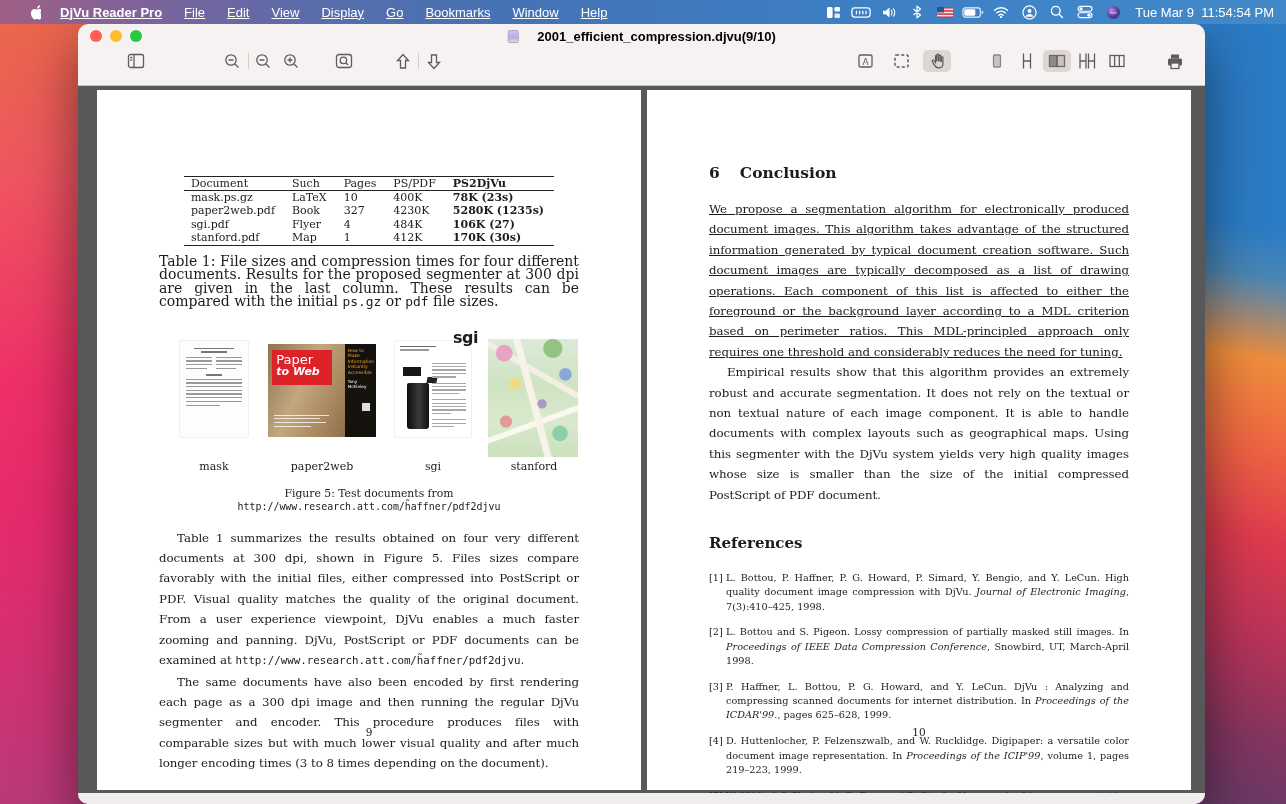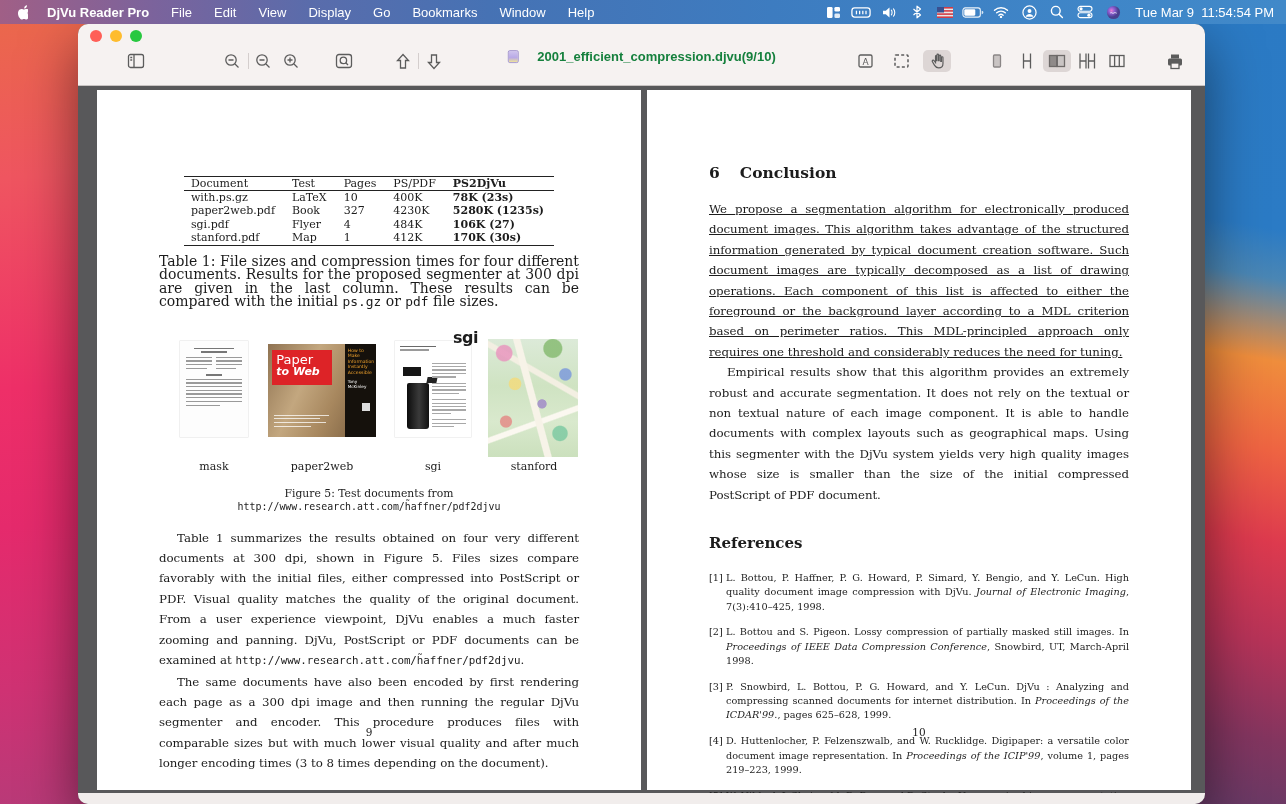--- a/index.html
+++ b/index.html
@@ -10,38 +10,38 @@
   
   .wp-left { position:absolute; left:0; top:0; width:90px; height:804px;
     background:linear-gradient(175deg,#ea6a49 0%,#ef5560 22%,#ee2f68 48%,#e52a6c 65%,#cf3273 85%,#b83a78 100%); }
   .wp-right { position:absolute; right:0; top:0; width:120px; height:804px;
     background:linear-gradient(190deg,#2b7ac4 0%,#2b7bc5 28%,#4a86b4 34%,#ef8d3c 44%,#ee6342 55%,#dd3a4e 66%,#b73358 78%,#83355f 90%,#653a66 100%); }
 
   
   .menubar { position:absolute; left:0; top:0; width:1286px; height:24px; z-index:10;
     background:linear-gradient(90deg,#a05f86 0%,#7b639c 12%,#5a6cab 24%,#4672b4 38%,#3d7cc0 60%,#3f86c8 85%,#4189c9 100%);
     display:flex; align-items:center; color:#fff; font-size:13px; }
-  .mb-left { display:flex; padding-left:6px; }
+  .mb-left { display:flex; padding-left:19px;text-decoration:underline; }
   .apple { width:30px; display:flex; justify-content:center; }
   .app-name { font-weight:bold; padding:0 11px; }
   .menu-item { padding:0 11px; }
   .mb-right { margin-left:auto; display:flex; align-items:center; gap:6px; padding-right:12px; }
   .status-icon { display:flex; align-items:center; justify-content:center; width:24px; height:20px; }
   .clock { font-size:13px; padding-left:4px; white-space:pre; }
 
   
   .window { position:absolute; left:78px; top:24px; width:1127px; height:780px;
     border-radius:10px; box-shadow:0 22px 55px rgba(0,0,0,.5); background:#58585a; overflow:hidden;
     display:flex; flex-direction:column; }
   .titlebar { height:24px; background:#f6f2f1; display:flex; align-items:center; position:relative; flex:0 0 auto; }
   .traffic { display:flex; gap:8px; padding-left:12px; }
   .tl { width:12px; height:12px; border-radius:50%; }
   .tl.red{ background:#ff5f57; } .tl.yellow{ background:#febc2e; } .tl.green{ background:#28c840; }
   .win-title { position:absolute; left:50%; top:50%; transform:translate(-50%,-46%); display:flex; align-items:center; gap:19px;
-    font-size:13px; font-weight:bold; color:#15803d; white-space:nowrap;margin-top:20px; }
+    font-size:13px; font-weight:bold; color:#000000; white-space:nowrap; }
   .doc-ico { width:11px; height:13px; background:linear-gradient(180deg,#cfc3ee 0%,#b9a9e6 60%,#efe49a 100%); border-radius:2px; border:1px solid #a79ad0; }
 
   .toolbar { height:38px; background:#f6f2f1; border-bottom:1px solid #c8c3c2; display:flex; align-items:flex-start; padding:2px 16px 0 22px; flex:0 0 auto; }
   .tb-cluster { display:flex; flex-direction:column; align-items:center; margin-right:14px; }
   .tb-icons { display:flex; align-items:center; height:22px; }
   .tb-btn { width:28px; height:22px; display:flex; align-items:center; justify-content:center; border-radius:5px; }
   .tb-btn.sel { background:#ddd6d5; }
   .tb-sep { width:1px; height:16px; background:#d4cecd; margin:0 1px; }
   .tb-label { font-size:11px; color:#4a4a4a; margin-top:16px; white-space:nowrap; }
   .tb-spacer { flex:1; }
@@ -409,29 +409,29 @@
 
     <div class="content">
 
       <div class="page">
         <div class="pg-inner">
           <div class="table-wrap">
             <table class="results">
               <thead>
                   <tr>
                     <th>Document</th>
-                    <th>Test</th>
+                    <th>Such</th>
                     <th>Pages</th>
                     <th>PS/PDF</th>
                     <th>PS2DjVu</th>
                   </tr>
                 </thead>
               <tbody>
                   <tr>
-                    <td>with.ps.gz</td>
+                    <td>mask.ps.gz</td>
                     <td>LaTeX</td>
                     <td>10</td>
                     <td>400K</td>
                     <td class="b">78K (23s)</td>
                   </tr>
                   <tr>
                     <td>paper2web.pdf</td>
                     <td>Book</td>
                     <td>327</td>
                     <td>4230K</td>
@@ -566,21 +566,21 @@
               <div class="ref">
                 <span class="ref-num">[1]</span>
                 <span class="ref-text"><span>L. Bottou, P. Haffner, P. G. Howard, P. Simard, Y. Bengio, and Y. LeCun.  High quality document image compression with DjVu.  </span><span class="it">Journal of Electronic Imaging</span><span>, 7(3):410–425, 1998.</span></span>
               </div>
               <div class="ref">
                 <span class="ref-num">[2]</span>
                 <span class="ref-text"><span>L. Bottou and S. Pigeon.  Lossy compression of partially masked still images.  In </span><span class="it">Proceedings of IEEE Data Compression Conference</span><span>, Snowbird, UT, March-April 1998.</span></span>
               </div>
               <div class="ref">
                 <span class="ref-num">[3]</span>
-                <span class="ref-text"><span>P. Snowbird, L. Bottou, P. G. Howard, and Y. LeCun.  DjVu :  Analyzing and compressing scanned documents for internet distribution. In </span><span class="it">Proceedings of the ICDAR'99.</span><span>, pages 625–628, 1999.</span></span>
+                <span class="ref-text"><span>P. Haffner, L. Bottou, P. G. Howard, and Y. LeCun.  DjVu :  Analyzing and compressing scanned documents for internet distribution. In </span><span class="it">Proceedings of the ICDAR'99.</span><span>, pages 625–628, 1999.</span></span>
               </div>
               <div class="ref">
                 <span class="ref-num">[4]</span>
                 <span class="ref-text"><span>D. Huttenlocher, P. Felzenszwalb, and W. Rucklidge.  Digipaper: a versatile color document image representation. In </span><span class="it">Proceedings of the ICIP'99</span><span>, volume 1, pages 219–223, 1999.</span></span>
               </div>
               <div class="ref">
                 <span class="ref-num">[5]</span>
                 <span class="ref-text"><span>W. Niblack J. Sheinvald, B. Dom and D. Steele. Unsupervised image segmentation using the minimum description length principle. In </span></span>
               </div>
             </div>

